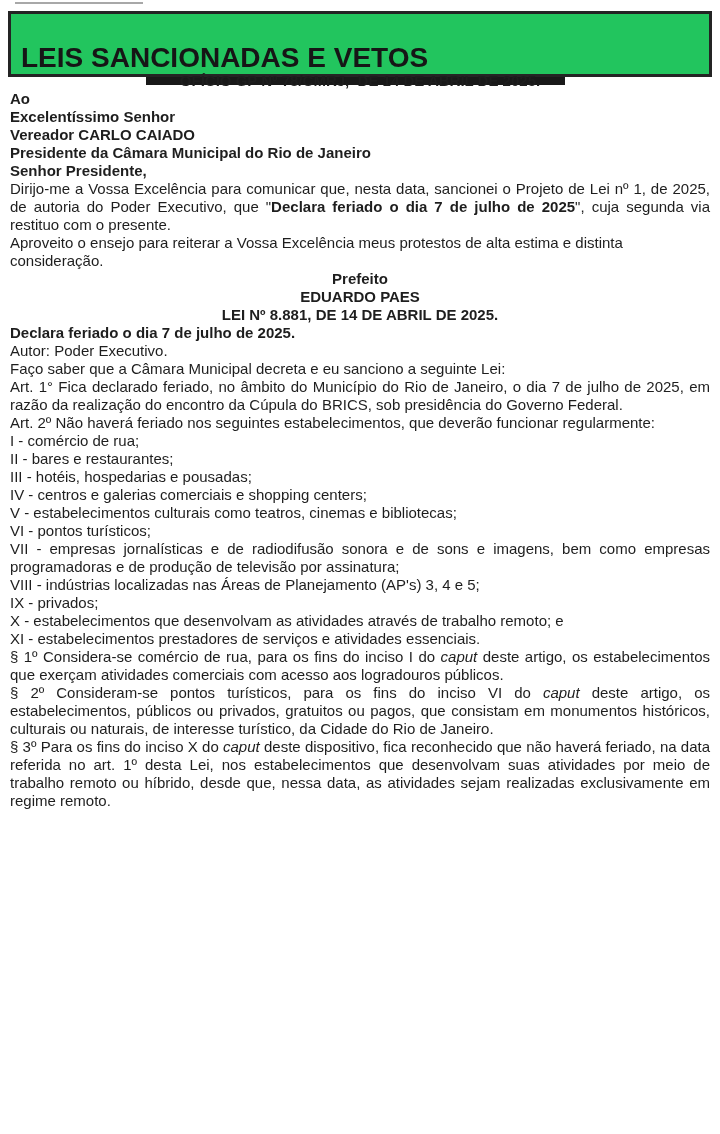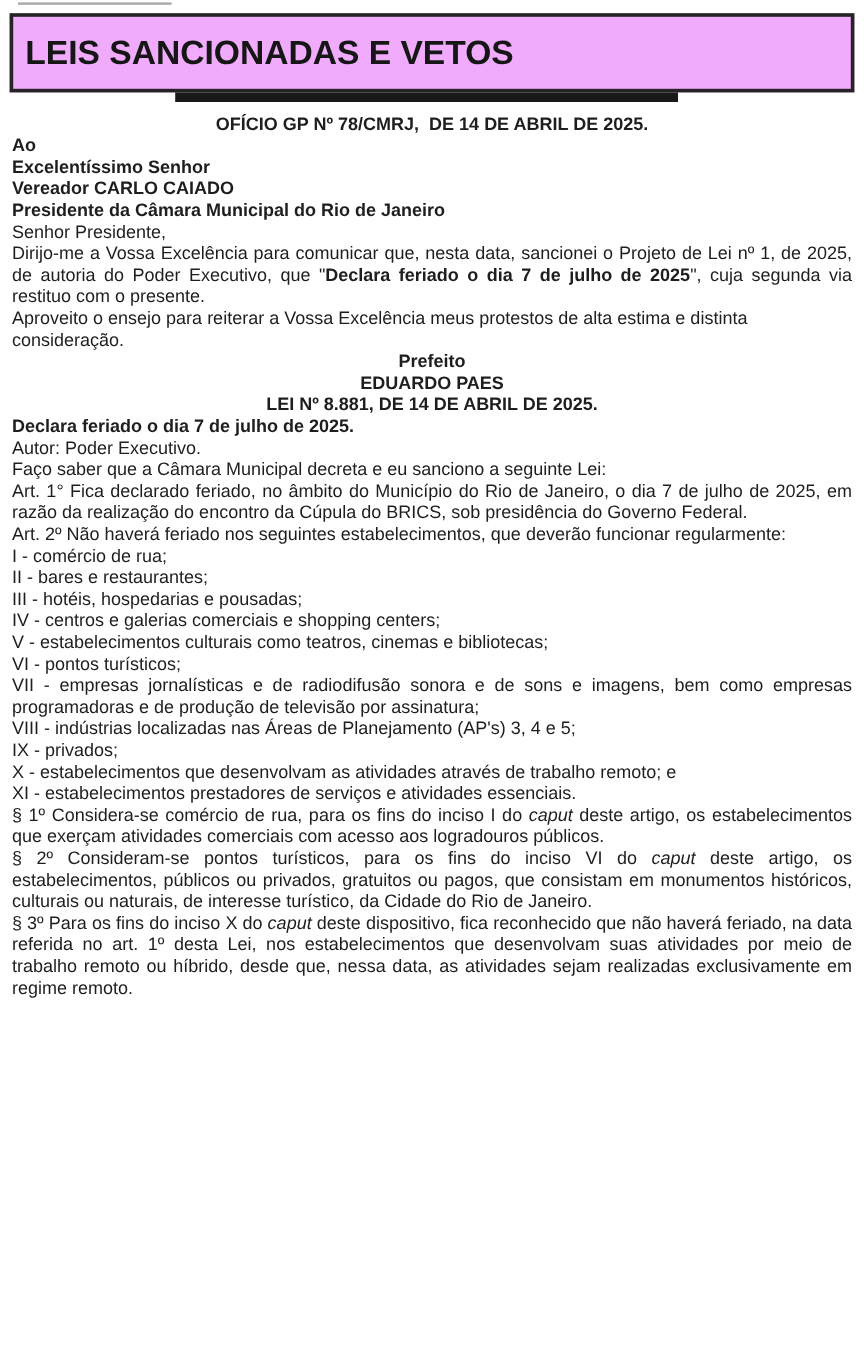--- a/index.html
+++ b/index.html
@@ -21,60 +21,60 @@
     top: 2px; left: 15px;
     width: 128px; height: 2px;
     background: #a8a8a8;
   }
   
   .banner {
     position: absolute;
     top: 11px; left: 8px;
     width: 704px; height: 66px;
     box-sizing: border-box;
-    background: #f0abfc;
+    background: #22c55e;
     border: 3px solid #242424;
     display: flex;
-    align-items: center;
+    align-items: flex-end;
   }
   .banner-title {
     font-weight: bold;
     font-size: 28px;
     letter-spacing: 0px;
     color: #161616;
     padding-left: 10px;
     white-space: nowrap;
   }
   .banner-shadow {
     position: absolute;
     top: 77px; left: 146px;
     width: 419px; height: 8px;
     background: #191919;
   }
   
   .content {
     position: absolute;
     top: 0; left: 0;
     width: 720px;
-    padding: 95px 10px 0 10px;
+    padding: 72px 10px 0 10px;
     box-sizing: border-box;
     font-size: 15px;
     line-height: 18px;
   }
   .content p, .content div.block {
     margin: 0;
     padding: 0;
   }
   .bold { font-weight: bold; }
   .center { text-align: center; }
   .just { text-align: justify; }
   .prewrap { white-space: pre-wrap; }
   .oficio-heading { margin-top: 0; }
   .recipient { margin-top: 20px; }
-  .salutation { margin-top: 8px; }
+  .salutation { margin-top: 8px; font-weight: bold; }
   .letter-body { margin-top: 9px; }
   .closing { margin-top: 22px; }
   .signature { margin-top: 0; padding-left: 46px; text-align: center; font-weight: bold; }
   .law-heading { margin-top: 8px; padding-right: 38px; text-align: center; }
   .law-summary { margin-top: 15px; margin-left: 313px; font-weight: bold; }
   .law-author { margin-top: 14px; margin-left: 313px; }
   .preamble { margin-top: 19px; }
   .article-1 { margin-top: 12px; }
   .article-2 { margin-top: 14px; }
   .item { margin-top: 14px; }

